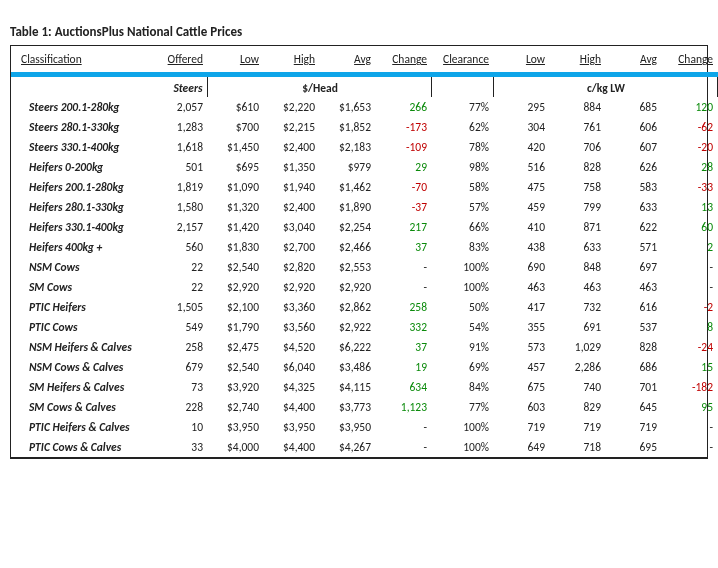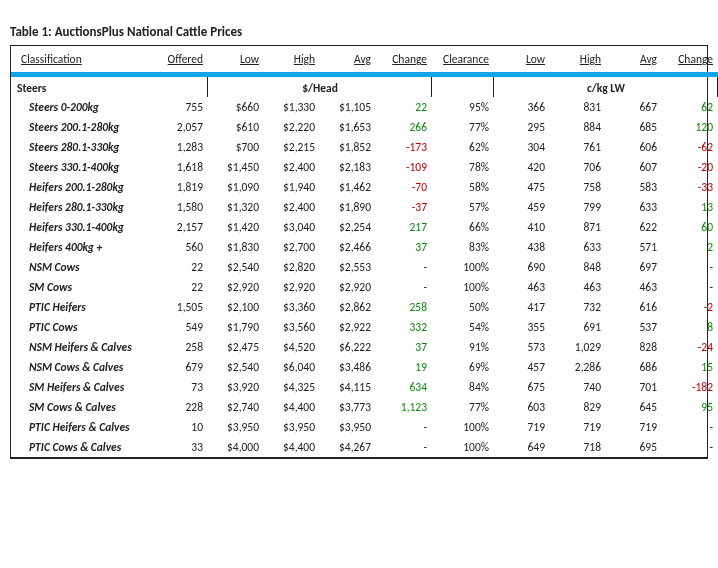--- a/index.html
+++ b/index.html
@@ -45,21 +45,22 @@
     text-align: left;
     padding-left: 10px;
   }
   .outer {
     border: 1px solid #222;
     border-bottom: 2px solid #222;
     padding: 0;
   }
   .section td {
     font-weight: bold;
-    text-align: left;
+    font-style: italic;
+    text-align: right;
     padding-left: 6px;
     padding-top: 4px;
     padding-bottom: 2px;
   }
   .section td.unit {
     text-align: center;
     font-style: normal;
     font-weight: bold;
     border-top: 1px solid #222;
     border-left: 1px solid #222;
@@ -117,33 +118,20 @@
     </tr>
   </thead>
   <tbody id="tbody">
   <tr class="section">
           <td colspan="2">Steers</td>
           <td colspan="4" class="unit">$/Head</td>
           <td></td>
           <td colspan="4" class="unit">c/kg LW</td>
         </tr>
         <tr>
-          <td class="rowlabel">Steers 0-200kg</td>
-          <td>755</td>
-          <td>$660</td>
-          <td>$1,330</td>
-          <td>$1,105</td>
-          <td class="pos">22</td>
-          <td>95%</td>
-          <td>366</td>
-          <td>831</td>
-          <td>667</td>
-          <td class="pos">62</td>
-        </tr>
-        <tr>
           <td class="rowlabel">Steers 200.1-280kg</td>
           <td>2,057</td>
           <td>$610</td>
           <td>$2,220</td>
           <td>$1,653</td>
           <td class="pos">266</td>
           <td>77%</td>
           <td>295</td>
           <td>884</td>
           <td>685</td>
@@ -169,20 +157,33 @@
           <td>$2,400</td>
           <td>$2,183</td>
           <td class="neg">-109</td>
           <td>78%</td>
           <td>420</td>
           <td>706</td>
           <td>607</td>
           <td class="neg">-20</td>
         </tr>
         <tr>
+          <td class="rowlabel">Heifers 0-200kg</td>
+          <td>501</td>
+          <td>$695</td>
+          <td>$1,350</td>
+          <td>$979</td>
+          <td class="pos">29</td>
+          <td>98%</td>
+          <td>516</td>
+          <td>828</td>
+          <td>626</td>
+          <td class="pos">28</td>
+        </tr>
+        <tr>
           <td class="rowlabel">Heifers 200.1-280kg</td>
           <td>1,819</td>
           <td>$1,090</td>
           <td>$1,940</td>
           <td>$1,462</td>
           <td class="neg">-70</td>
           <td>58%</td>
           <td>475</td>
           <td>758</td>
           <td>583</td>

